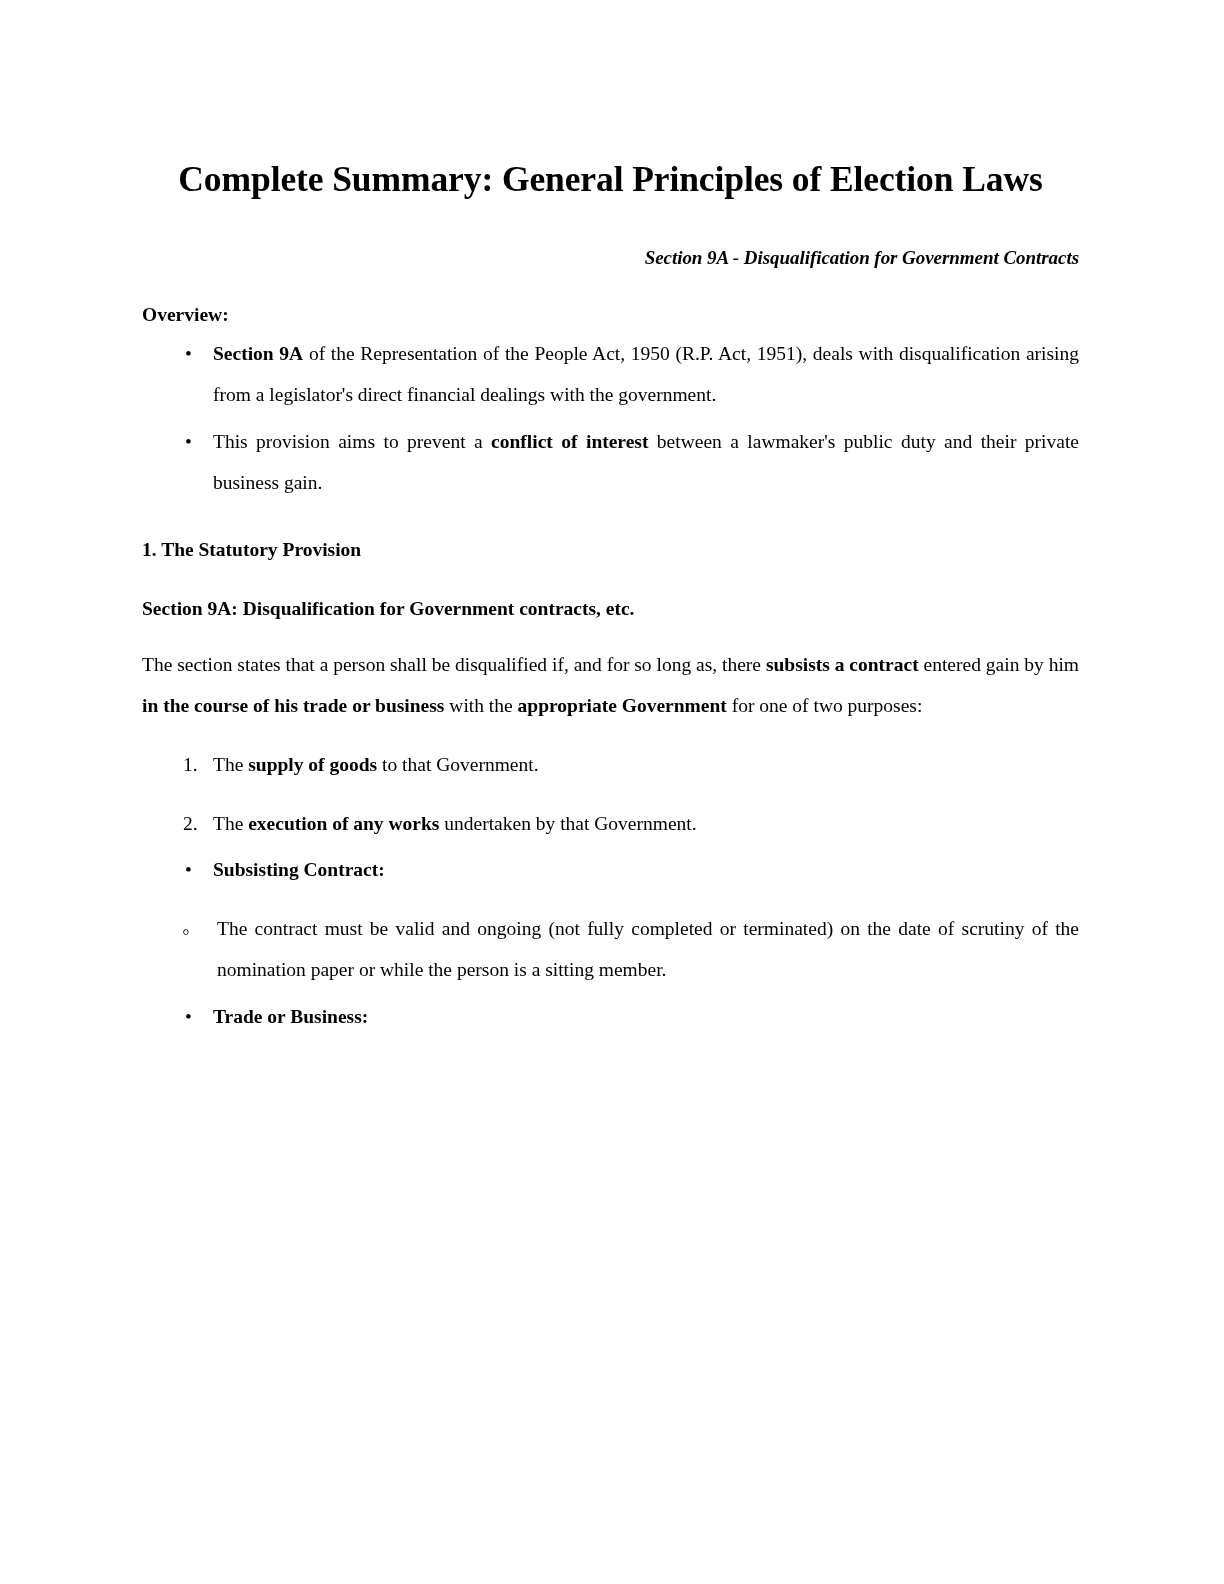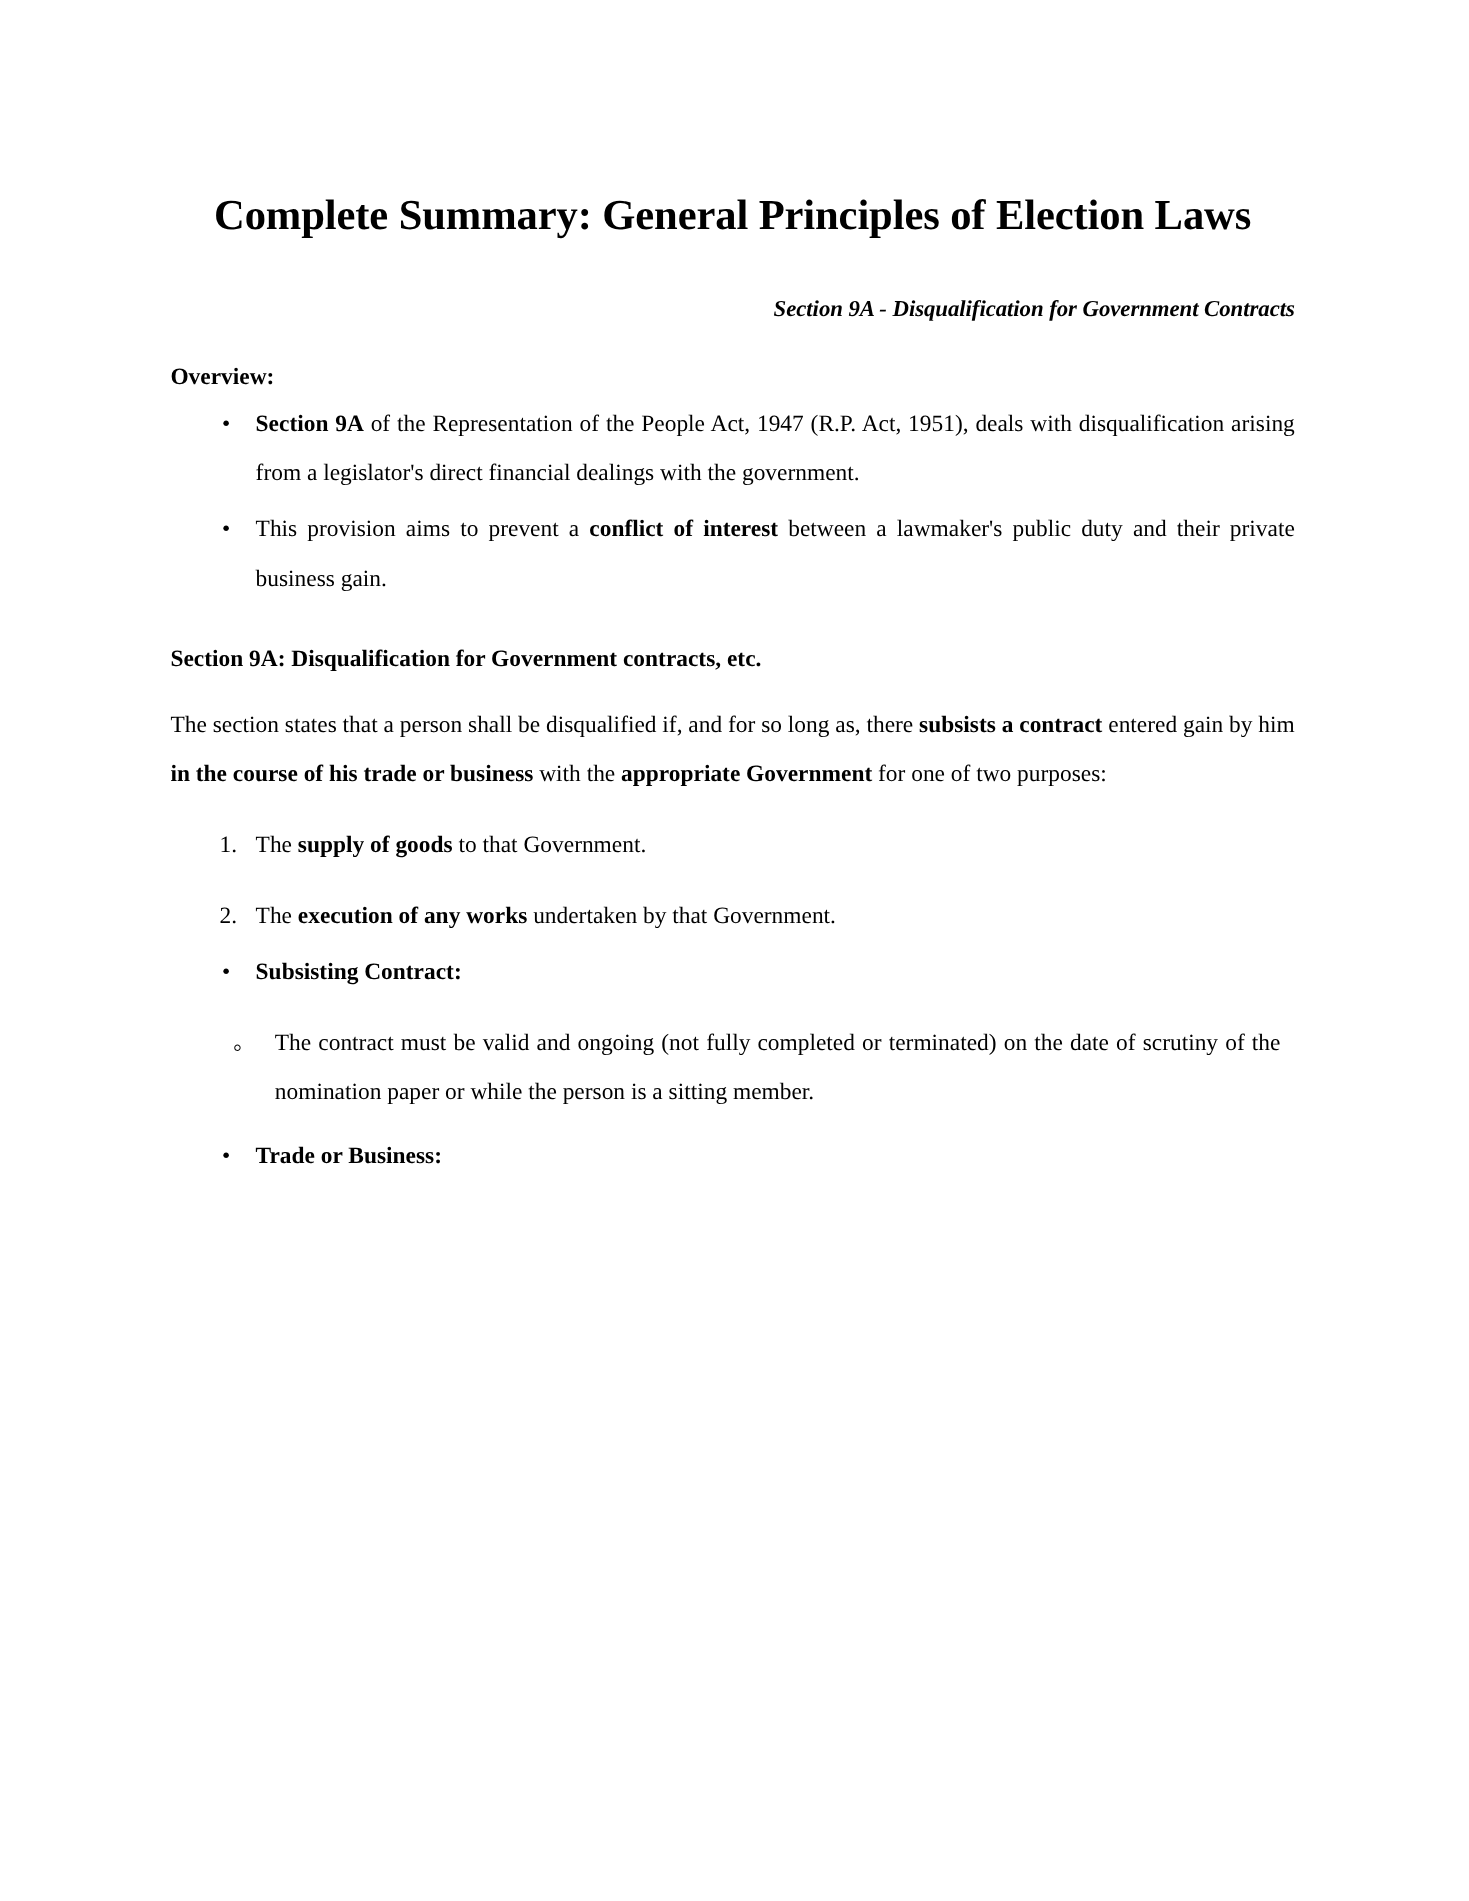--- a/index.html
+++ b/index.html
@@ -78,21 +78,21 @@
   li.bullet-item::before {
     content: "\2022";
     position: absolute;
     left: 43px;
     top: 0;
     font-size: 19.5px;
     line-height: 2.1;
   }
 
   ul.subbullets {
-    margin: 12px;
+    margin: 0;
     padding: 0;
     list-style: none;
   }
   li.subbullet-item {
     position: relative;
     font-size: 19.5px;
     line-height: 2.1;
     text-align: justify;
     padding-left: 75px;
     margin-top: 18px;
@@ -132,24 +132,25 @@
 <div class="page">
   <div class="content">
 
     <h1 class="doc-title">Complete Summary: General Principles of Election Laws</h1>
 
     <div class="doc-subtitle">Section 9A - Disqualification for Government Contracts</div>
 
     <div class="heading">Overview:</div>
 
     <ul class="bullets list-block" id="overview-list">
-        <li class="bullet-item"><b>Section 9A</b><span> of the Representation of the People Act, 1947 (R.P. Act, 1951), deals with disqualification arising from a legislator's direct financial dealings with the government.</span></li>
+        <li class="bullet-item"><b>Section 9A</b><span> of the Representation of the People Act, 1950 (R.P. Act, 1951), deals with disqualification arising from a legislator's direct financial dealings with the government.</span></li>
         <li class="bullet-item"><span>This provision aims to prevent a </span><b>conflict of interest</b><span> between a lawmaker's public duty and their private business gain.</span></li>
       </ul>
 
+    <div class="heading">1. The Statutory Provision</div>
 
     <div class="heading">Section 9A: Disqualification for Government contracts, etc.</div>
 
     <p class="body-para" id="section-one-para"><span>The section states that a person shall be disqualified if, and for so long as, there </span><b>subsists a contract</b><span> entered gain by him </span><b>in the course of his trade or business</b><span> with the </span><b>appropriate Government</b><span> for one of two purposes:</span></p>
 
     <ol class="numbers list-block" id="numbered-list">
         <li class="number-item"><span class="num">1.</span><span>The </span><b>supply of goods</b><span> to that Government.</span></li>
         <li class="number-item"><span class="num">2.</span><span>The </span><b>execution of any works</b><span> undertaken by that Government.</span></li>
       </ol>
 

